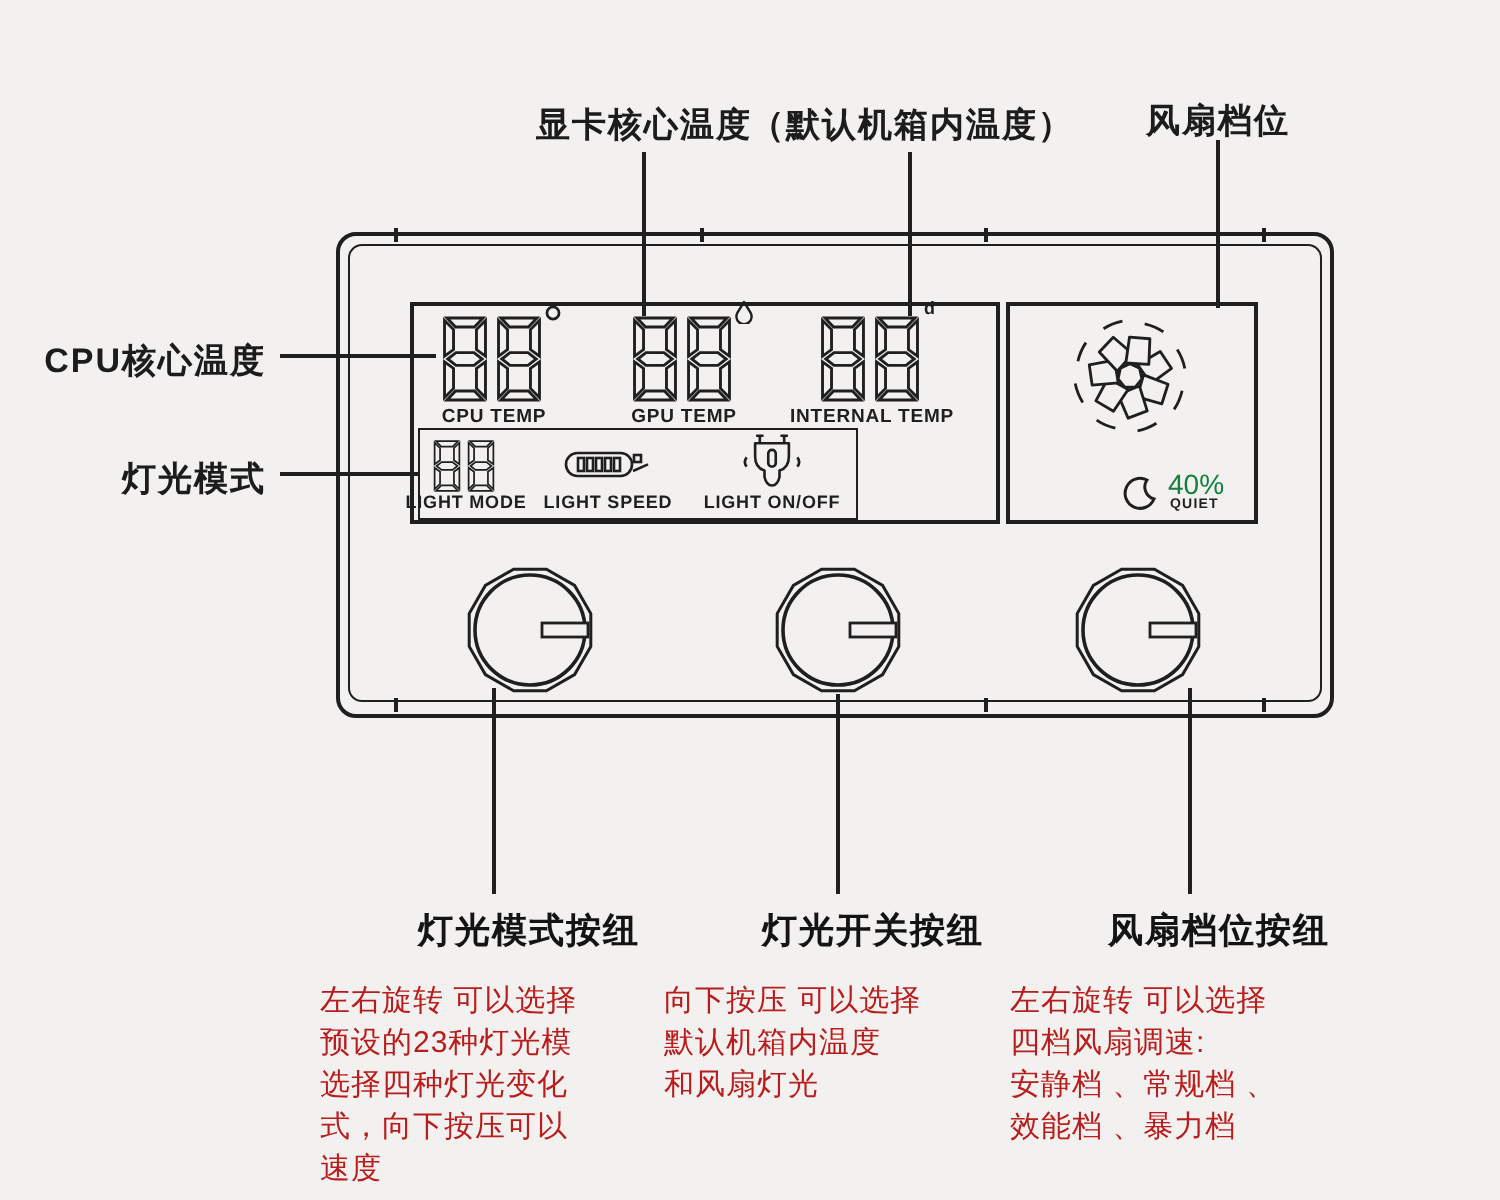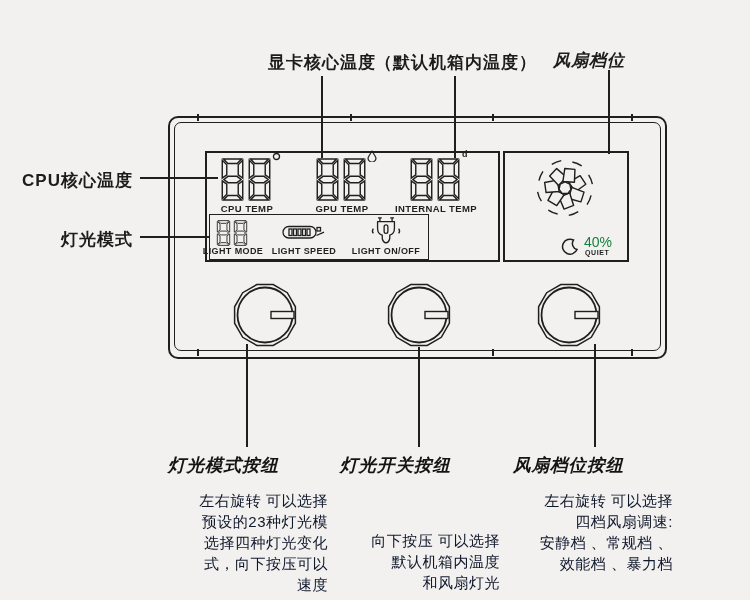--- a/index.html
+++ b/index.html
@@ -5,22 +5,22 @@
   html,body{margin:0;padding:0;}
   body{font-family:"Liberation Sans","DejaVu Sans",sans-serif;}
   #stage{position:relative;width:750px;height:600px;background:#f2f1ef;overflow:hidden;}
   .abs{position:absolute;}
   .line{position:absolute;background:#1f1f1f;}
   .cn-label{position:absolute;font-size:17px;font-weight:bold;color:#1c1c1c;letter-spacing:1px;white-space:nowrap;}
   .cn-label.center{text-align:center;}
   .cn-label.right{text-align:right;}
   .lcd-label{position:absolute;font-size:9.5px;font-weight:bold;color:#1f1f1f;letter-spacing:.4px;text-align:center;white-space:nowrap;}
   .panel-box{position:absolute;border:2px solid #1f1f1f;background:transparent;}
-  .btn-col-title{position:absolute;font-size:17.5px;font-weight:bold;color:#141414;text-align:left;letter-spacing:1px;font-style:italic;}
-  .btn-col-desc{position:absolute;font-size:15px;color:#0f172a;text-align:right;line-height:21px;letter-spacing:.5px;}
+  .btn-col-title{position:absolute;font-size:17.5px;font-weight:bold;color:#141414;text-align:right;letter-spacing:1px;}
+  .btn-col-desc{position:absolute;font-size:15px;color:#b91c1c;text-align:left;line-height:21px;letter-spacing:.5px;}
   .tick{position:absolute;width:2px;height:7px;background:#1f1f1f;}
   svg.digit{position:absolute;width:23px;height:43px;}
   svg.digit-sm{position:absolute;width:15px;height:26px;}
   .unit-txt{position:absolute;font-size:9px;font-weight:bold;color:#1f1f1f;}
 </style>
 </head>
 <body>
 
 <svg width="0" height="0" style="position:absolute" aria-hidden="true">
   <defs>
@@ -93,21 +93,21 @@
     <symbol id="dropicon" viewBox="0 0 10 12">
       <path d="M5,1 L8.2,6.2 A3.8,3.8 0 1 1 1.8,6.2 Z" fill="none" stroke="#1f1f1f" stroke-width="1.2" stroke-linejoin="round"></path>
     </symbol>
   </defs>
 </svg>
 
 <div id="stage">
 
   <div class="cn-label center" style="left:242px;top:51px;width:160px;">显卡核心温度</div>
   <div class="cn-label center" style="left:366px;top:51px;width:180px;">（默认机箱内温度）</div>
-  <div class="cn-label center" style="left:529px;top:49px;width:120px;font-style:italic;">风扇档位</div>
+  <div class="cn-label center" style="left:549px;top:49px;width:120px;">风扇档位</div>
 
   <div class="cn-label right" style="left:13px;top:169px;width:120px;">CPU核心温度</div>
   <div class="cn-label right" style="left:13px;top:228px;width:120px;">灯光模式</div>
 
   <div class="line" style="left:321px;top:76px;width:2px;height:82px;"></div>
   <div class="line" style="left:454px;top:76px;width:2px;height:82px;"></div>
   <div class="line" style="left:608px;top:70px;width:2px;height:84px;"></div>
   <div class="line" style="left:140px;top:177px;width:78px;height:2px;"></div>
   <div class="line" style="left:140px;top:236px;width:70px;height:2px;"></div>
   <div class="line" style="left:246px;top:344px;width:2px;height:103px;"></div>
@@ -202,21 +202,21 @@
   <div class="btn-col-title" style="left:168px;top:453px;width:152px;">灯光模式按纽</div>
   <div class="btn-col-desc" style="left:160px;top:490px;width:168px;">
     <div>左右旋转 可以选择</div>
     <div>预设的23种灯光模</div>
     <div>选择四种灯光变化</div>
     <div>式，向下按压可以</div>
     <div>速度</div>
   </div>
 
   <div class="btn-col-title" style="left:340px;top:453px;width:152px;">灯光开关按纽</div>
-  <div class="btn-col-desc" style="left:332px;top:490px;width:168px;margin-top:40px;">
+  <div class="btn-col-desc" style="left:332px;top:490px;width:168px;">
     <div>向下按压 可以选择</div>
     <div>默认机箱内温度</div>
     <div>和风扇灯光</div>
   </div>
 
   <div class="btn-col-title" style="left:513px;top:453px;width:152px;">风扇档位按纽</div>
   <div class="btn-col-desc" style="left:505px;top:490px;width:168px;">
     <div>左右旋转 可以选择</div>
     <div>四档风扇调速:</div>
     <div>安静档 、常规档 、</div>

